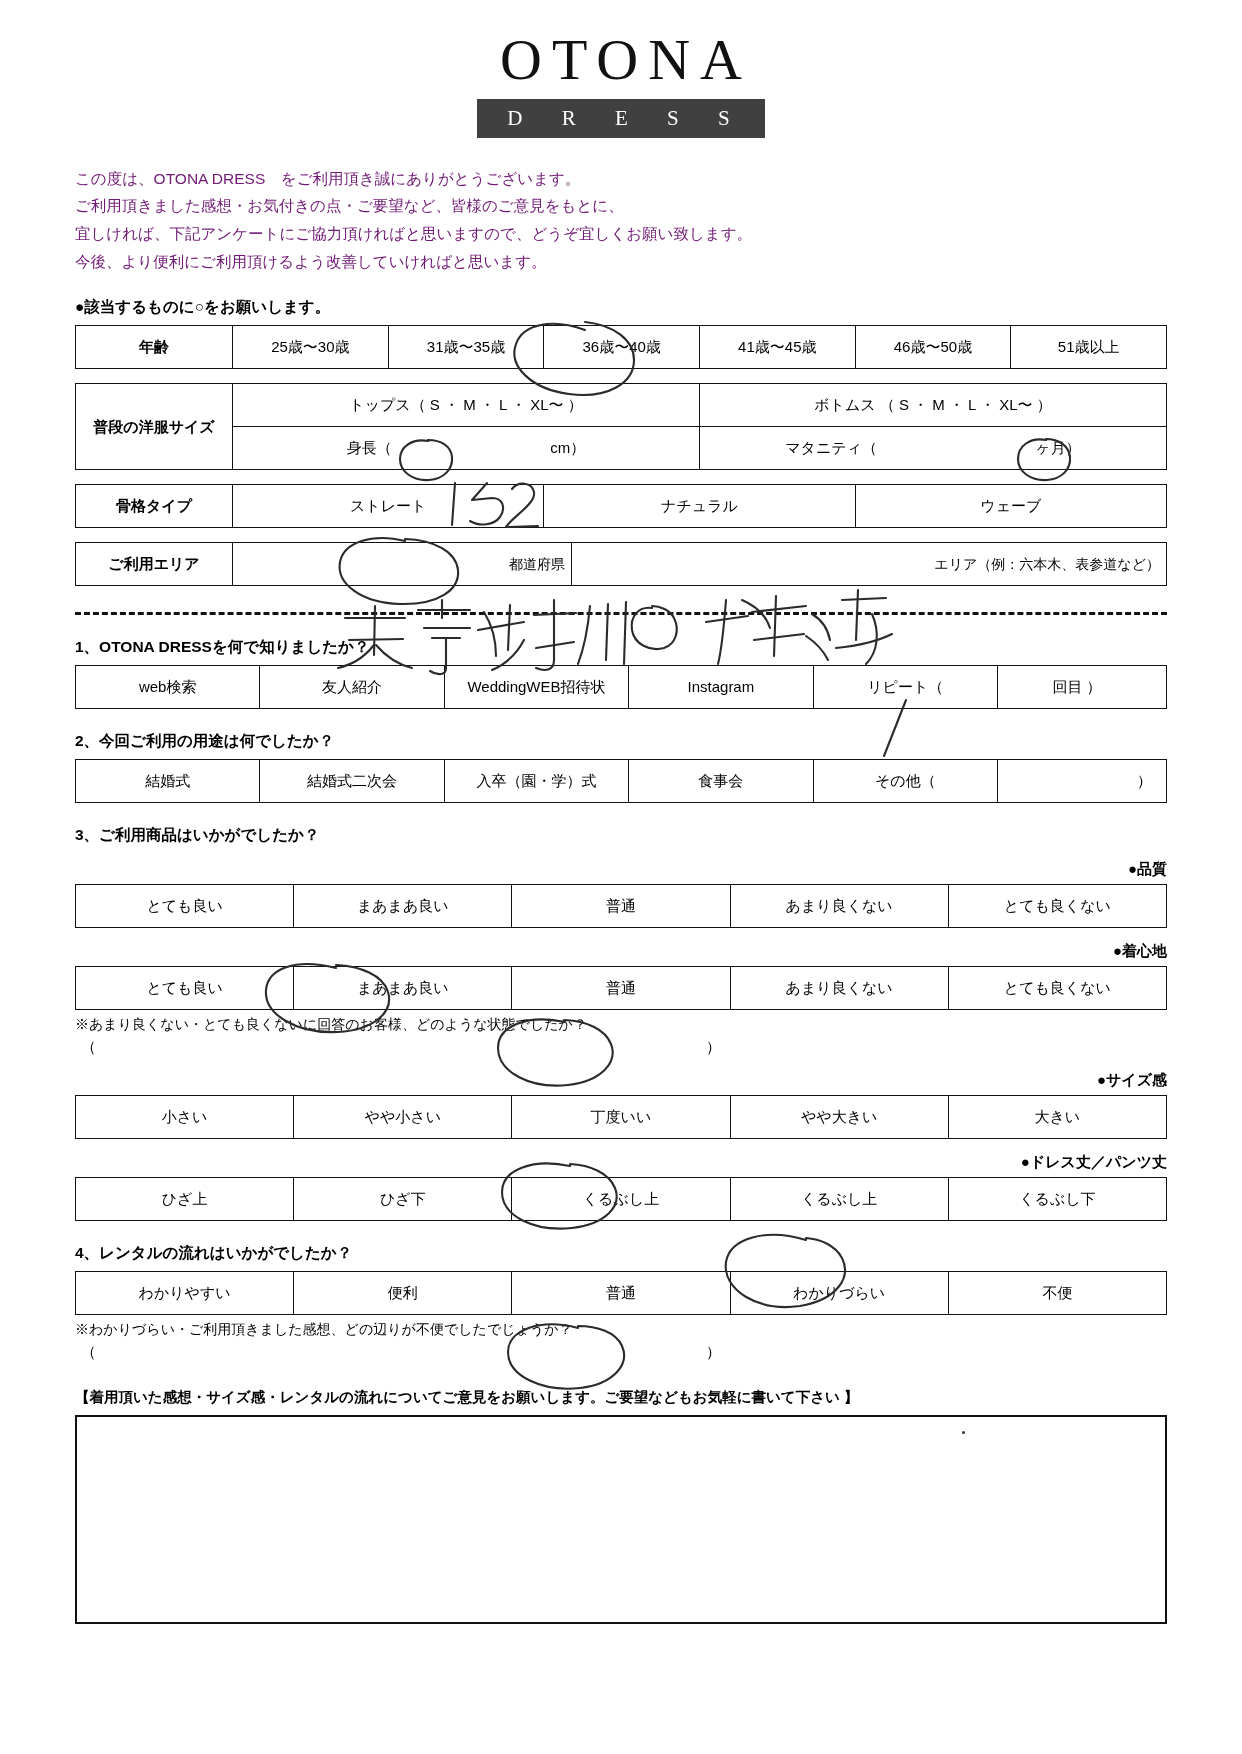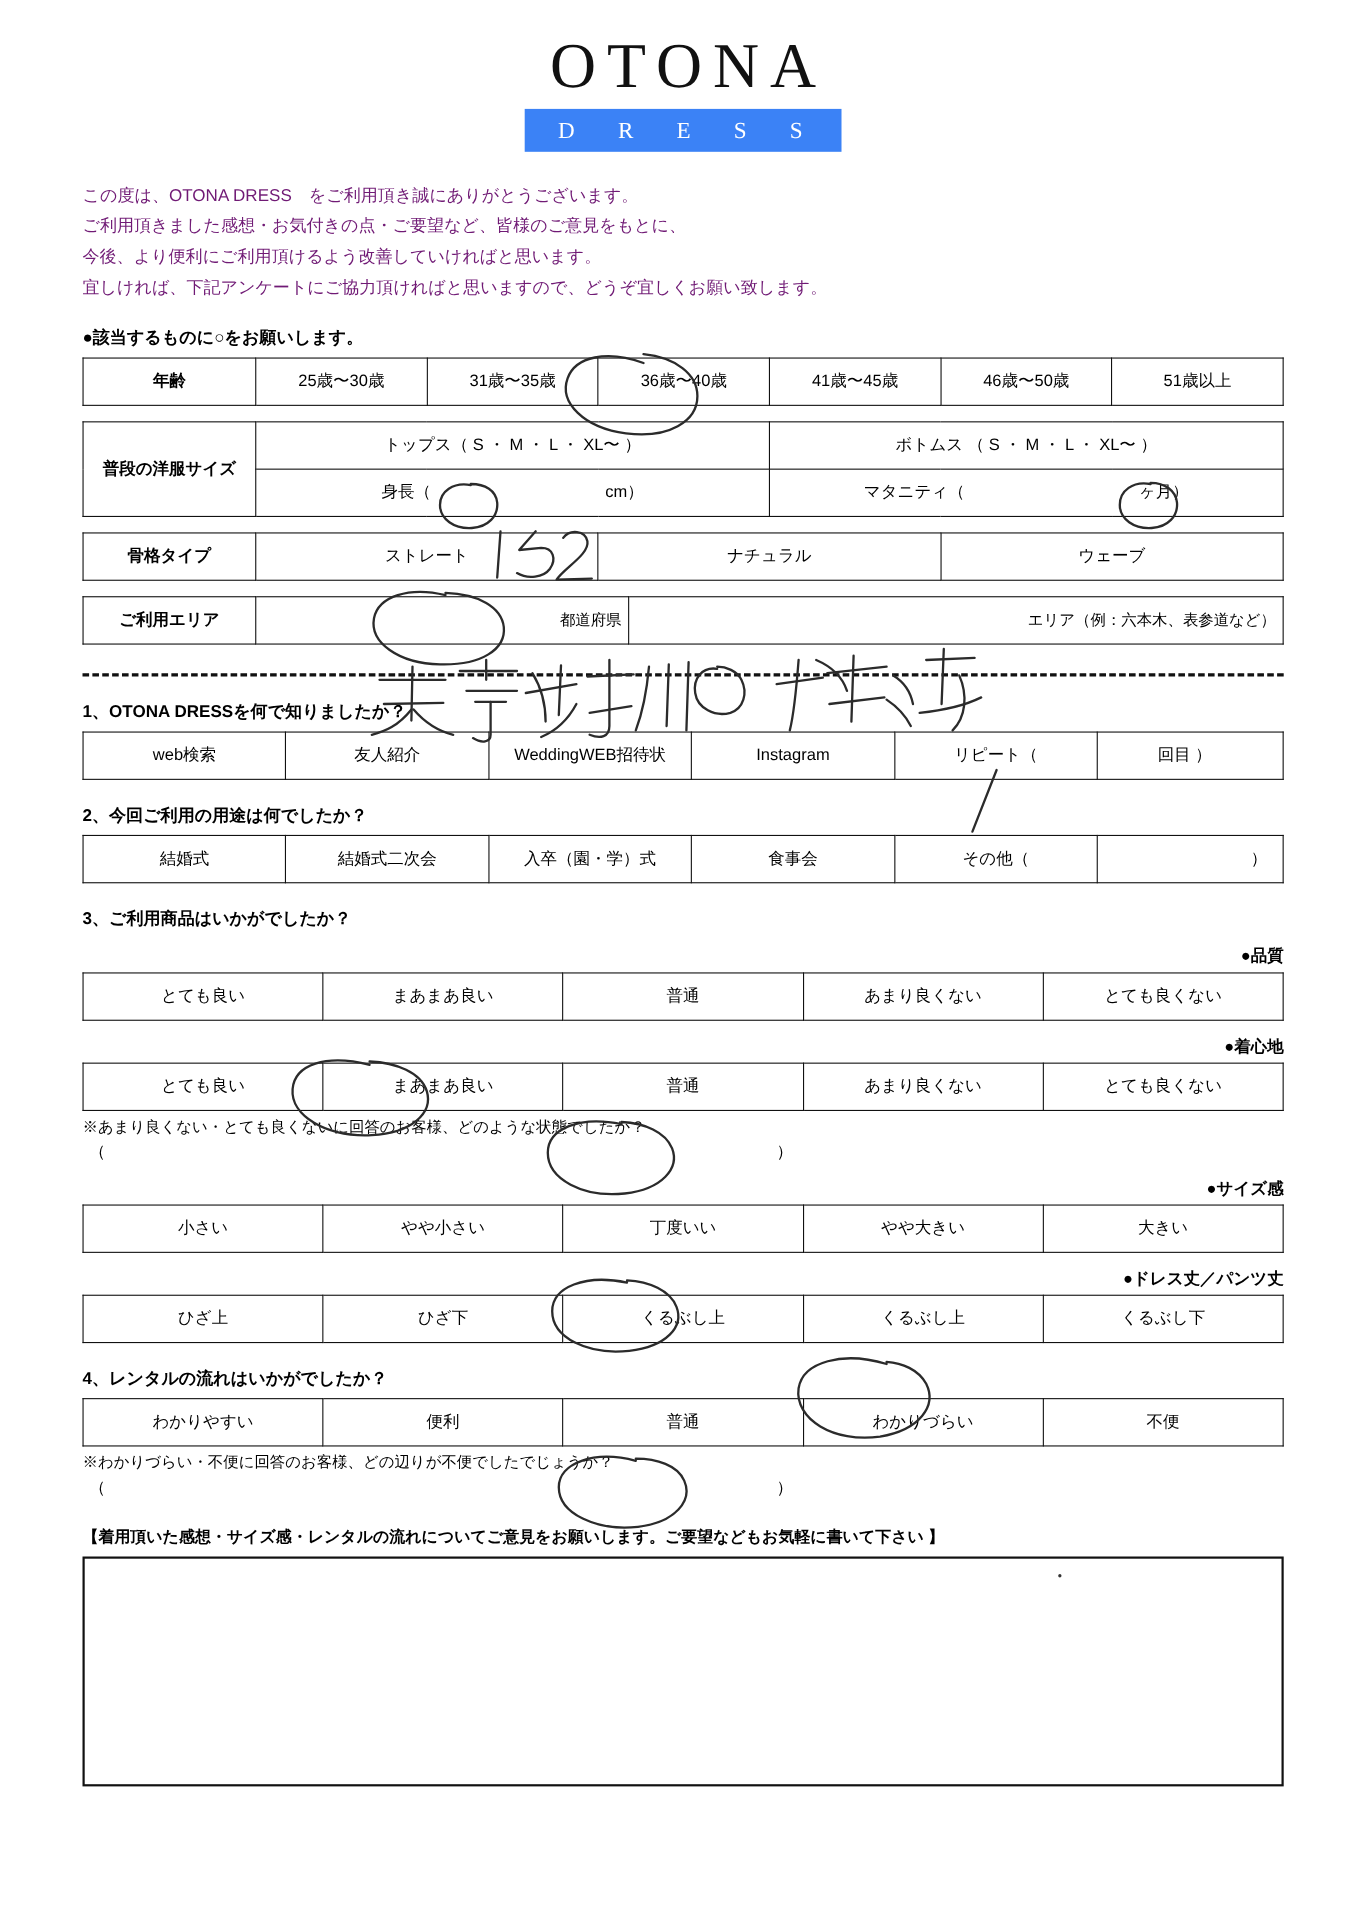--- a/index.html
+++ b/index.html
@@ -31,21 +31,21 @@
     font-family: "Liberation Serif", serif;
     font-size: 58px;
     letter-spacing: 10px;
     font-weight: 400;
     color: #111;
     line-height: 1.05;
     padding-left: 10px;
   }
   .logo-dress {
     display: inline-block;
-    background: #3b82f6;
+    background: #404040;
     color: #ffffff;
     font-family: "Liberation Serif", serif;
     font-size: 21px;
     letter-spacing: 17px;
     padding: 7px 18px 7px 30px;
     margin-top: 8px;
   }
 
   
   .intro {
@@ -157,22 +157,22 @@
 <div class="page">
 
   <div class="logo-wrap">
     <div class="logo-otona">OTONA</div>
     <div class="logo-dress">D R E S S</div>
   </div>
 
   <div class="intro">
     <div>この度は、OTONA DRESS　をご利用頂き誠にありがとうございます。</div>
     <div>ご利用頂きました感想・お気付きの点・ご要望など、皆様のご意見をもとに、</div>
+    <div>宜しければ、下記アンケートにご協力頂ければと思いますので、どうぞ宜しくお願い致します。</div>
     <div>今後、より便利にご利用頂けるよう改善していければと思います。</div>
-    <div>宜しければ、下記アンケートにご協力頂ければと思いますので、どうぞ宜しくお願い致します。</div>
   </div>
 
   <div class="head">●該当するものに○をお願いします。</div>
 
   <table class="grid">
     <tbody>
         <tr>
       <td class="label">年齢</td>
       <td>25歳〜30歳</td>
       <td>31歳〜35歳</td>
@@ -325,21 +325,21 @@
     <tbody>
         <tr>
       <td>わかりやすい</td>
       <td>便利</td>
       <td>普通</td>
       <td>わかりづらい</td>
       <td>不便</td>
     </tr>
   </tbody>
     </table>
-  <div class="note">※わかりづらい・不便に回答のお客様、どの辺りが不便でしたでじょうか？</div>
+  <div class="note">※わかりづらい・ご利用頂きました感想、どの辺りが不便でしたでじょうか？</div>
   <div class="paren-line">
     <span>（</span>
     <span>）</span>
   </div>
 
   <div class="comment-title">【着用頂いた感想・サイズ感・レンタルの流れについてご意見をお願いします。ご要望などもお気軽に書いて下さい 】</div>
   <div class="comment-box">
     <span class="dot"></span>
   </div>
 

